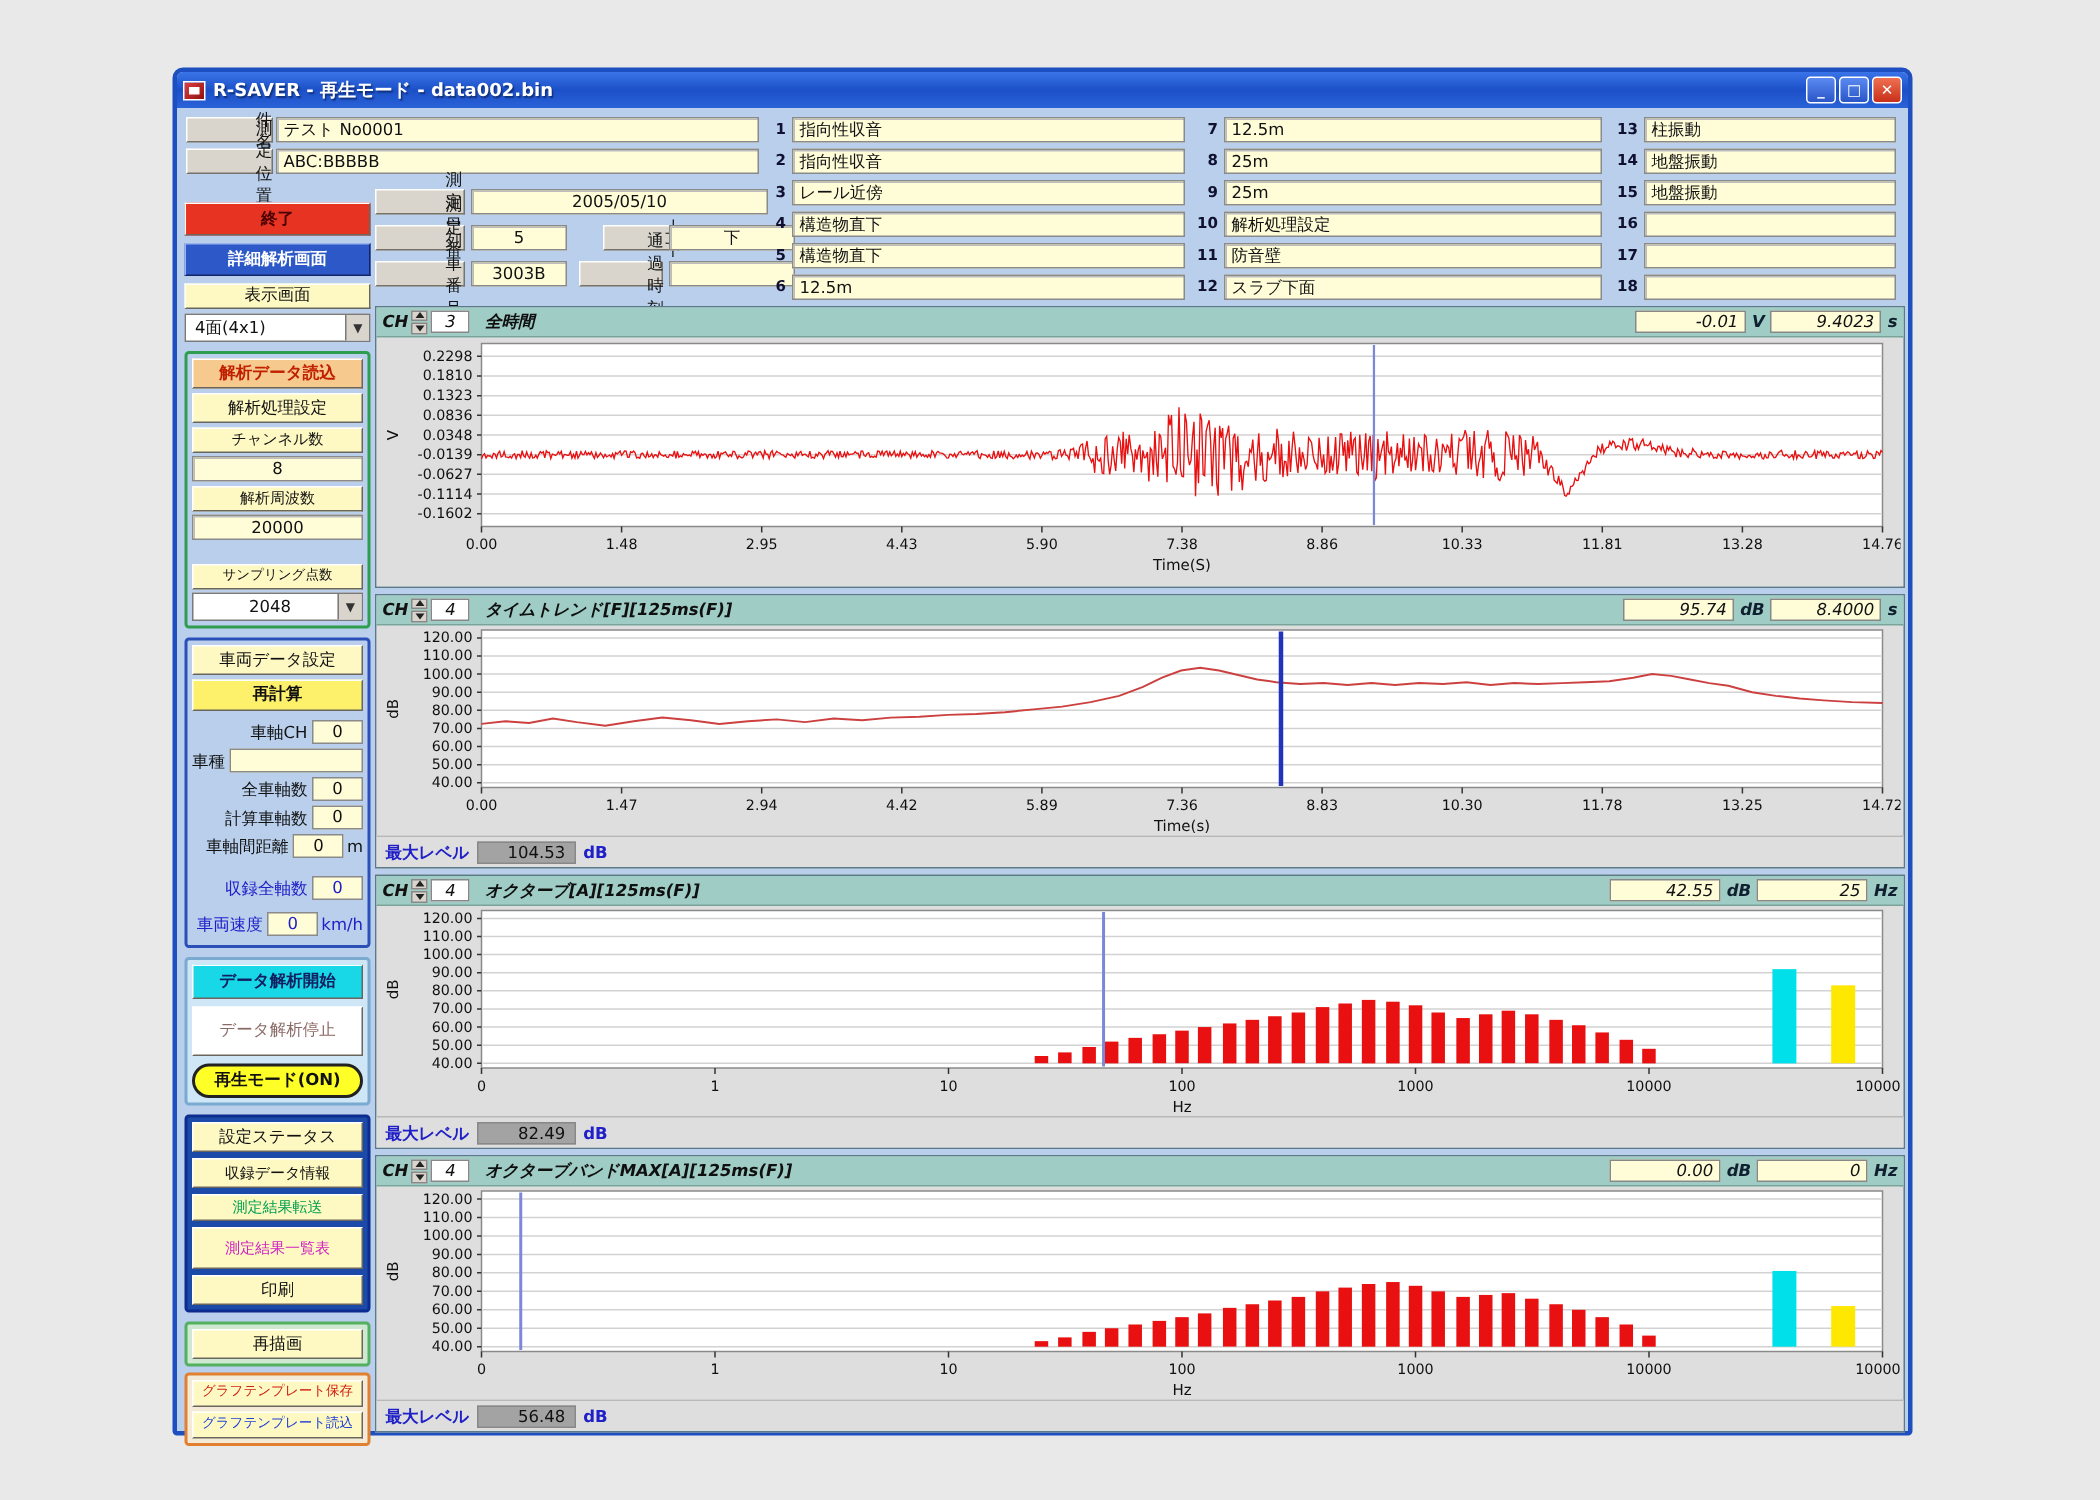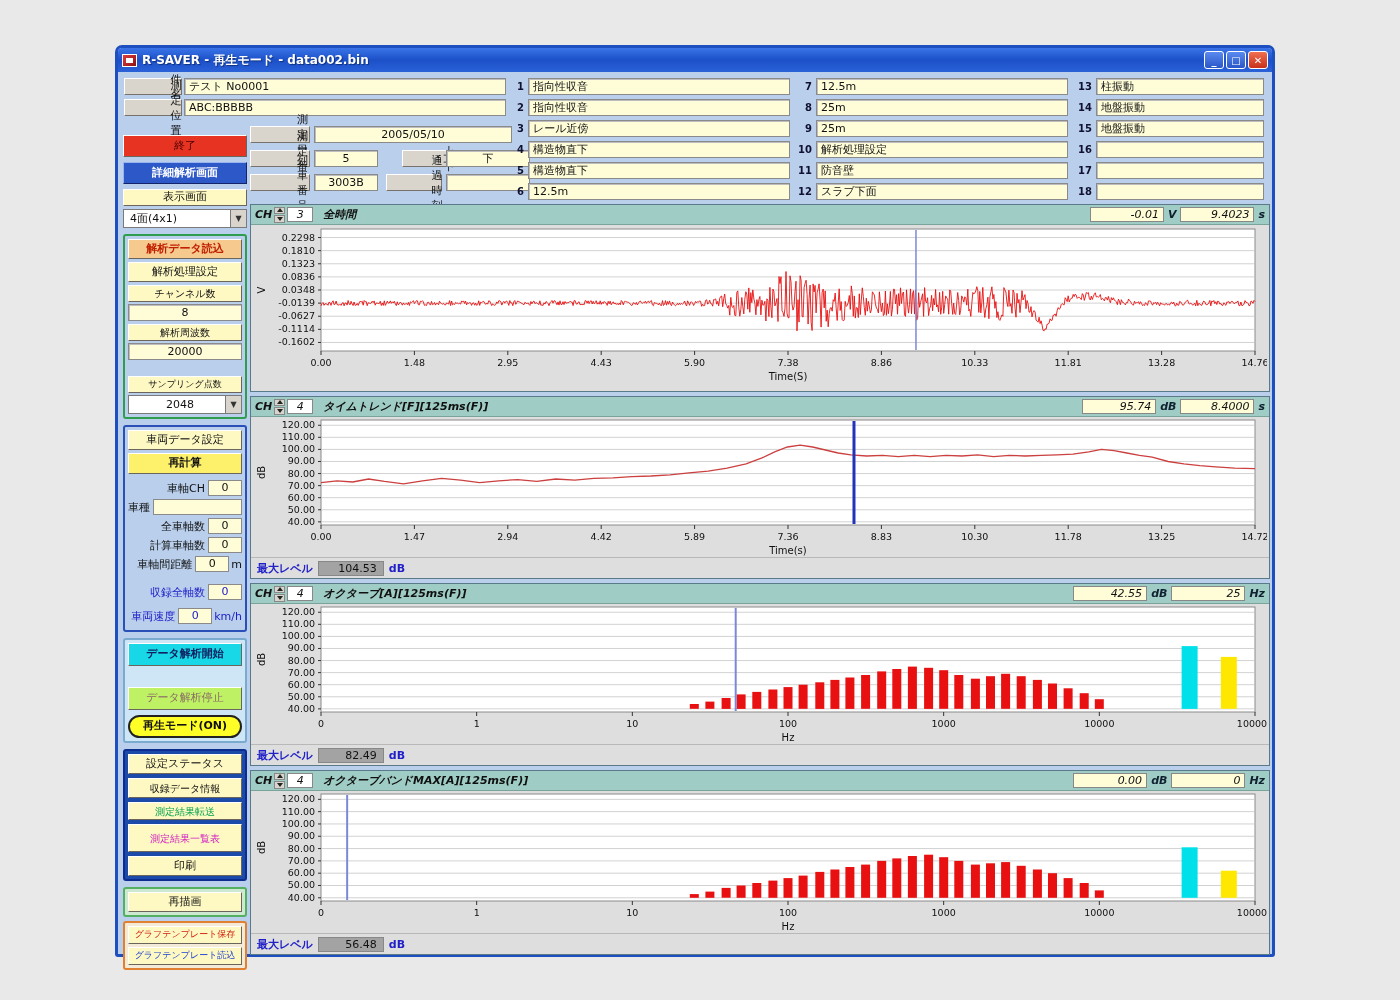--- a/index.html
+++ b/index.html
@@ -134,21 +134,21 @@
         <div class="cream" style="left: 978px; top: 72px; width: 168px;">地盤振動</div>
         <div class="numlbl" style="left: 952px; top: 93px; width: 22px;">16</div>
         <div class="cream" style="left: 978px; top: 93px; width: 168px;"></div>
         <div class="numlbl" style="left: 952px; top: 114px; width: 22px;">17</div>
         <div class="cream" style="left: 978px; top: 114px; width: 168px;"></div>
         <div class="numlbl" style="left: 952px; top: 135px; width: 22px;">18</div>
         <div class="cream" style="left: 978px; top: 135px; width: 168px;"></div>
       </div>
 
     <div class="sidebar">
-      <div class="sb-btn" style="height:22px;background:#e63322;color:#4a0000;font-weight:normal">終了</div>
+      <div class="sb-btn" style="height:22px;background:#e63322;color:#4a0000;font-weight:bold">終了</div>
       <div class="sb-btn" style="height:22px;margin-top:5px;background:#2c58c8;color:#fff;font-weight:bold;border-color:#9ab4f0 #14246a #14246a #9ab4f0">詳細解析画面</div>
       <div class="sb-btn" style="height:17px;margin-top:5px">表示画面</div>
       <div class="dd" style="margin-top:3px">
         <span class="dd-txt">4面(4x1)</span>
         <span class="dd-btn">▼</span>
       </div>
 
       <div class="sb-group" style="border:2px solid #2e9e4e">
         <div class="sb-btn" style="height:20px;background:#f6c98e;color:#c02000;font-weight:bold">解析データ読込</div>
         <div class="sb-btn" style="height:20px;margin-top:3px">解析処理設定</div>
@@ -193,21 +193,21 @@
         </div>
         <div class="sb-row" style="margin-top:8px;justify-content:flex-end;color:#2020c8">
           <span class="lbl">車両速度</span>
           <span class="val">0</span>
           <span class="lbl" style="margin-left:2px">km/h</span>
         </div>
       </div>
 
       <div class="sb-group" style="border:2px solid #7aaad0;background:#cfe6f6">
         <div class="sb-btn" style="height:23px;background:#18d8e8;color:#102060;font-weight:bold">データ解析開始</div>
-        <div class="sb-btn" style="height:23px;margin-top:21px;background:#bef264;color:#8a6a66">データ解析停止</div>
+        <div class="sb-btn" style="height:33px;margin-top:5px;background:#ffffff;color:#8a6a66">データ解析停止</div>
         <div class="sb-btn" style="height:23px;margin-top:5px;background:#ffff28;color:#111;font-weight:bold;border:2px solid #222;border-radius:12px">再生モード(ON)</div>
       </div>
 
       <div class="sb-group" style="border:2px solid #0c2c90;background:#1c4aa8">
         <div class="sb-btn" style="height:20px">設定ステータス</div>
         <div class="sb-btn" style="height:20px;margin-top:4px;font-size:10px">収録データ情報</div>
         <div class="sb-btn" style="height:18px;margin-top:4px;color:#00a050;font-size:10px">測定結果転送</div>
         <div class="sb-btn" style="height:28px;margin-top:4px;color:#d020c0;font-size:10px">測定結果一覧表</div>
         <div class="sb-btn" style="height:20px;margin-top:4px">印刷</div>
       </div>

